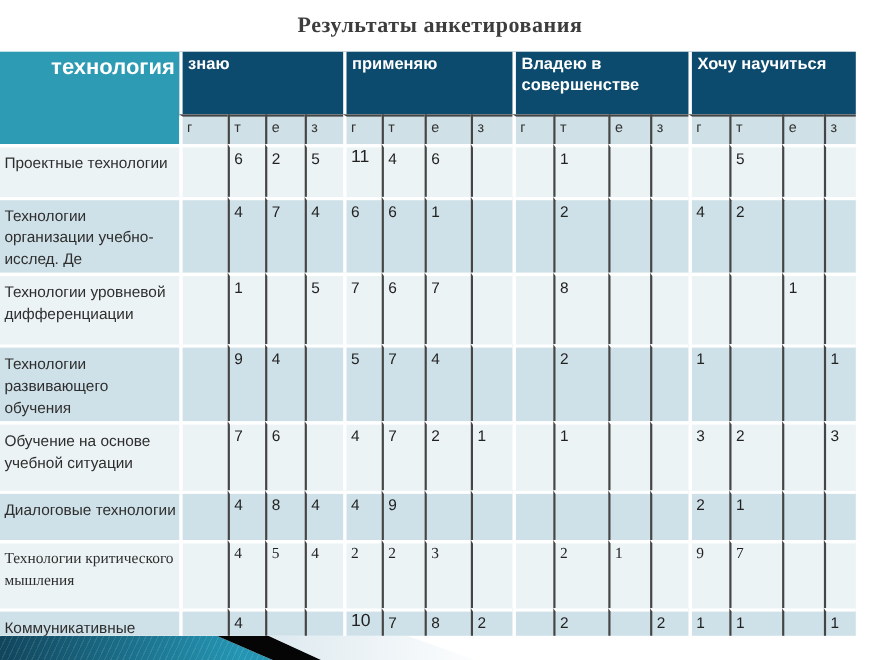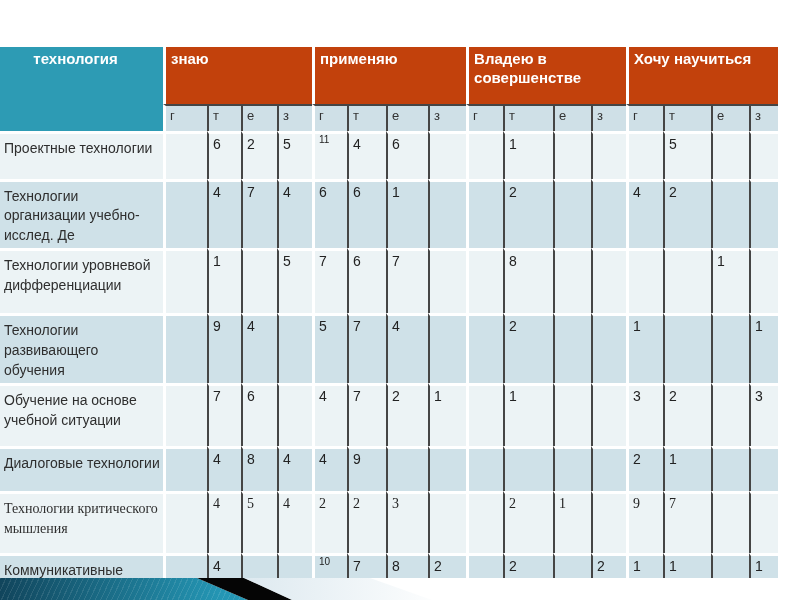--- a/index.html
+++ b/index.html
@@ -6,29 +6,29 @@
   .slide{position:relative;width:800px;height:600px;overflow:hidden;background:#ffffff;
          font-family:"Liberation Sans",sans-serif;}
   .title{position:absolute;top:12px;left:0;width:800px;text-align:center;
          font-family:"Liberation Serif",serif;font-weight:bold;font-size:20px;color:#3d3d3d;
          letter-spacing:.5px;}
   table.survey{position:absolute;left:0;top:47px;width:778px;border-collapse:separate;
          border-spacing:0;table-layout:fixed;}
   table.survey th,table.survey td{box-sizing:border-box;margin:0;vertical-align:top;overflow:hidden;}
   tr.group-row{height:49px;}
   tr.sub-row{height:27px;}
-  th.tech-head{background:#2d9bb4;color:#fff;font-size:15px;font-weight:bold;text-align:center;
-         padding:3px 16px 0 4px;}
-  th.group{background:#c2410c;color:#fff;font-size:15px;font-weight:bold;text-align:left;
+  th.tech-head{background:#2d9bb4;color:#fff;font-size:20px;font-weight:bold;text-align:right;
+         padding:3px 4px 0 4px;}
+  th.group{background:#0c4a6e;color:#fff;font-size:15px;font-weight:bold;text-align:left;
          padding:3px 5px 16px 5px;border-left:3px solid #fff;line-height:1.25;}
   th.sub{background:#cfe0e7;color:#333;font-size:13px;font-weight:normal;text-align:left;
          padding:2px 0 0 4px;border-top:2px solid #454545;}
   td.tech{font-size:14px;color:#2e2e2e;line-height:1.42;padding:5px 2px 2px 4px;border-top:3px solid #fff;}
   td.num{font-size:14px;color:#222;padding:2px 0 0 4px;border-top:3px solid #fff;}
-  td.num.sm{font-size:10px;padding-top:0;}
+  td.num.sm{font-size:16px;padding-top:0;}
   .c0{border-left:3px solid #fff;}
   .c1,.c2,.c3{border-left:2px solid #454545;}
   th.sub.c0{border-left:3px solid #fff;}
   #tbody tr:nth-child(odd) td{background:#ecf3f5;}
   #tbody tr:nth-child(even) td{background:#cfe1e8;}
   #tbody tr:nth-child(1){height:48px;margin-top:18px;}
   #tbody tr:nth-child(2){height:62px;}
   #tbody tr:nth-child(3){height:65px;}
   #tbody tr:nth-child(4){height:62px;}
   #tbody tr:nth-child(5){height:63px;}
@@ -42,20 +42,21 @@
       background-image:repeating-linear-gradient(115deg,rgba(255,255,255,.10) 0 1px,transparent 1px 5px),
                        linear-gradient(to right,#11455c,#2496b4 85%);}
   .wedge.black{width:300px;clip-path:polygon(197px 0,244px 0,292px 100%,248px 100%);background:#050505;}
   .wedge.fade{width:450px;clip-path:polygon(244px 0,370px 0,432px 100%,292px 100%);
       background:linear-gradient(to right,#cfe0e9 35%,rgba(255,255,255,0));}
 </style>
 </head>
 <body>
 
 <div class="slide">
+  <div class="title">Результаты анкетирования</div>
 
   <table class="survey">
     <colgroup>
       <col style="width:163px">
       <col style="width:44px">
         <col style="width:34px">
         <col style="width:36px">
         <col style="width:35px">
       <col style="width:35px">
         <col style="width:39px">

